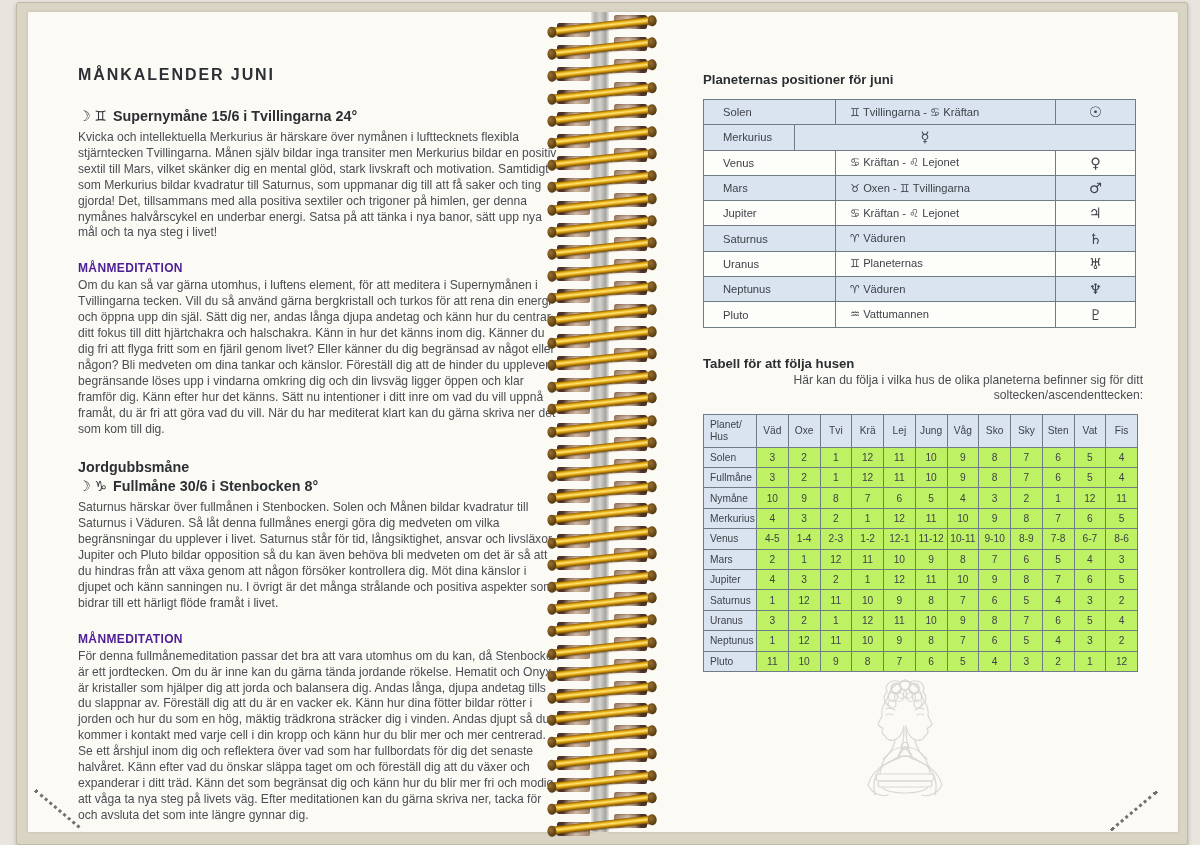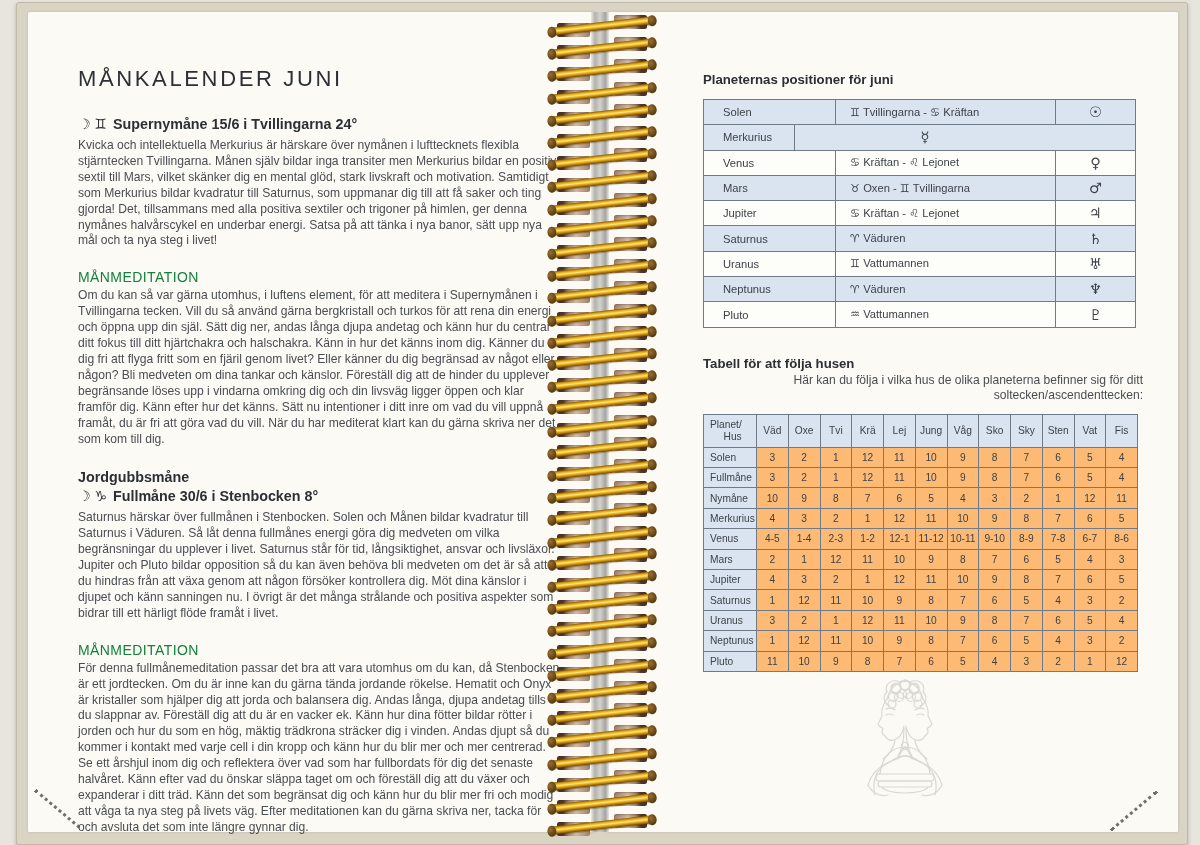--- a/index.html
+++ b/index.html
@@ -22,49 +22,49 @@
   .page-left{left:28px;width:567px;}
   .page-right{left:607px;width:571px;}
   .page-gap{
     position:absolute;left:591px;top:12px;width:18px;height:820px;
     background:linear-gradient(90deg,#e9e7e1 0%,#b3b2ae 22%,#d3d2cd 50%,#a6a5a1 80%,#e9e7e1 100%);
   }
 
   
   .lp-inner{padding:54px 35px 0 50px;color:#46494e;}
   .page-title{
-    font-size:22px;font-weight:normal;letter-spacing:.12em;color:#2c2f34;margin:0 0 24px 0;
+    font-size:16px;font-weight:bold;letter-spacing:.12em;color:#2c2f34;margin:0 0 24px 0;
   }
   .event-heading{
     font-size:14.3px;font-weight:bold;color:#2c2f34;margin:0 0 6px 0;
   }
   .event-heading .astro{font-weight:normal;font-size:14px;margin-right:6px;}
   .sub-title{font-size:14.3px;font-weight:bold;color:#2c2f34;margin:22px 0 3px 0;}
-  .med-heading{font-size:14px;font-weight:normal;letter-spacing:.03em;color:#15803d;margin:20px 0 3px 0;}
+  .med-heading{font-size:12px;font-weight:bold;letter-spacing:.03em;color:#4c1d95;margin:20px 0 3px 0;}
   .body-text{
     font-size:12.1px;line-height:15.9px;margin:0 0 20px 0;color:#4a4d52;text-align:left;
   }
 
   
   .rp-inner{padding:60px 42px 0 96px;color:#46494e;}
   .table-title{font-size:13.2px;font-weight:bold;color:#2c2f34;margin:0 0 12px 0;}
   .table-sub{font-size:12.1px;line-height:15.5px;color:#4a4d52;margin:2px 0 10px 0;width:440px;text-align:right;}
 
   
   .t1{border:1px solid #6f7b86;width:431px;margin-bottom:28px;background:#fdfdfa;}
   .t1-row{display:grid;grid-template-columns:90px 1fr 80px;height:24.3px;align-items:center;}
   .t1-row.alt{background:#d9e4f0;}
   .t1-row + .t1-row{border-top:1px solid #6f7b86;}
   .t1-cell{font-size:11.2px;color:#3e4248;height:100%;display:flex;align-items:center;}
   .t1-name{padding-left:19px;}
   .t1-pos{border-left:1px solid #6f7b86;padding-left:14px;margin-left:41px;}
   .t1-sym{border-left:1px solid #6f7b86;justify-content:center;font-size:14.5px;font-family:"DejaVu Sans",sans-serif;}
 
   
-  .t2{border:1px solid #6f7b86;width:433px;background:#fdba74;text-align:right;}
+  .t2{border:1px solid #6f7b86;width:433px;background:#bef264;}
   .t2-row{display:grid;grid-template-columns:52px repeat(12,1fr);}
   .t2-row + .t2-row{border-top:1px solid #6f7b86;}
   .t2-cell{
     font-size:10.2px;color:#3e4248;display:flex;align-items:center;justify-content:center;
     height:19.4px;border-left:1px solid #6f7b86;
   }
   .t2-cell:first-child{border-left:none;justify-content:flex-start;padding-left:6px;background:#d9e4f0;}
   .t2-head .t2-cell{background:#d9e4f0;height:32px;}
   .t2-head .t2-cell:first-child{white-space:pre-line;line-height:12px;}
 
@@ -153,21 +153,21 @@
           <div class="t1-cell t1-pos">♋ Kräftan - ♌ Lejonet</div>
           <div class="t1-cell t1-sym">♃</div>
         </div>
         <div class="t1-row alt">
           <div class="t1-cell t1-name">Saturnus</div>
           <div class="t1-cell t1-pos">♈ Väduren</div>
           <div class="t1-cell t1-sym">♄</div>
         </div>
         <div class="t1-row">
           <div class="t1-cell t1-name">Uranus</div>
-          <div class="t1-cell t1-pos">♊ Vattumannen</div>
+          <div class="t1-cell t1-pos">♊ Planeternas</div>
           <div class="t1-cell t1-sym">♅</div>
         </div>
         <div class="t1-row alt">
           <div class="t1-cell t1-name">Neptunus</div>
           <div class="t1-cell t1-pos">♈ Väduren</div>
           <div class="t1-cell t1-sym">♆</div>
         </div>
         <div class="t1-row">
           <div class="t1-cell t1-name">Pluto</div>
           <div class="t1-cell t1-pos">♒ Vattumannen</div>

